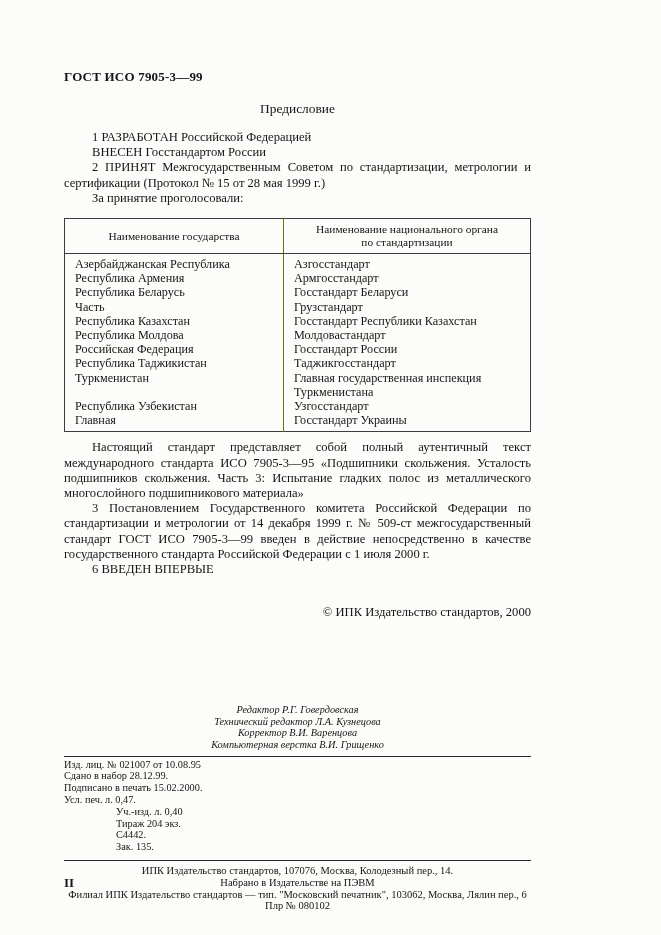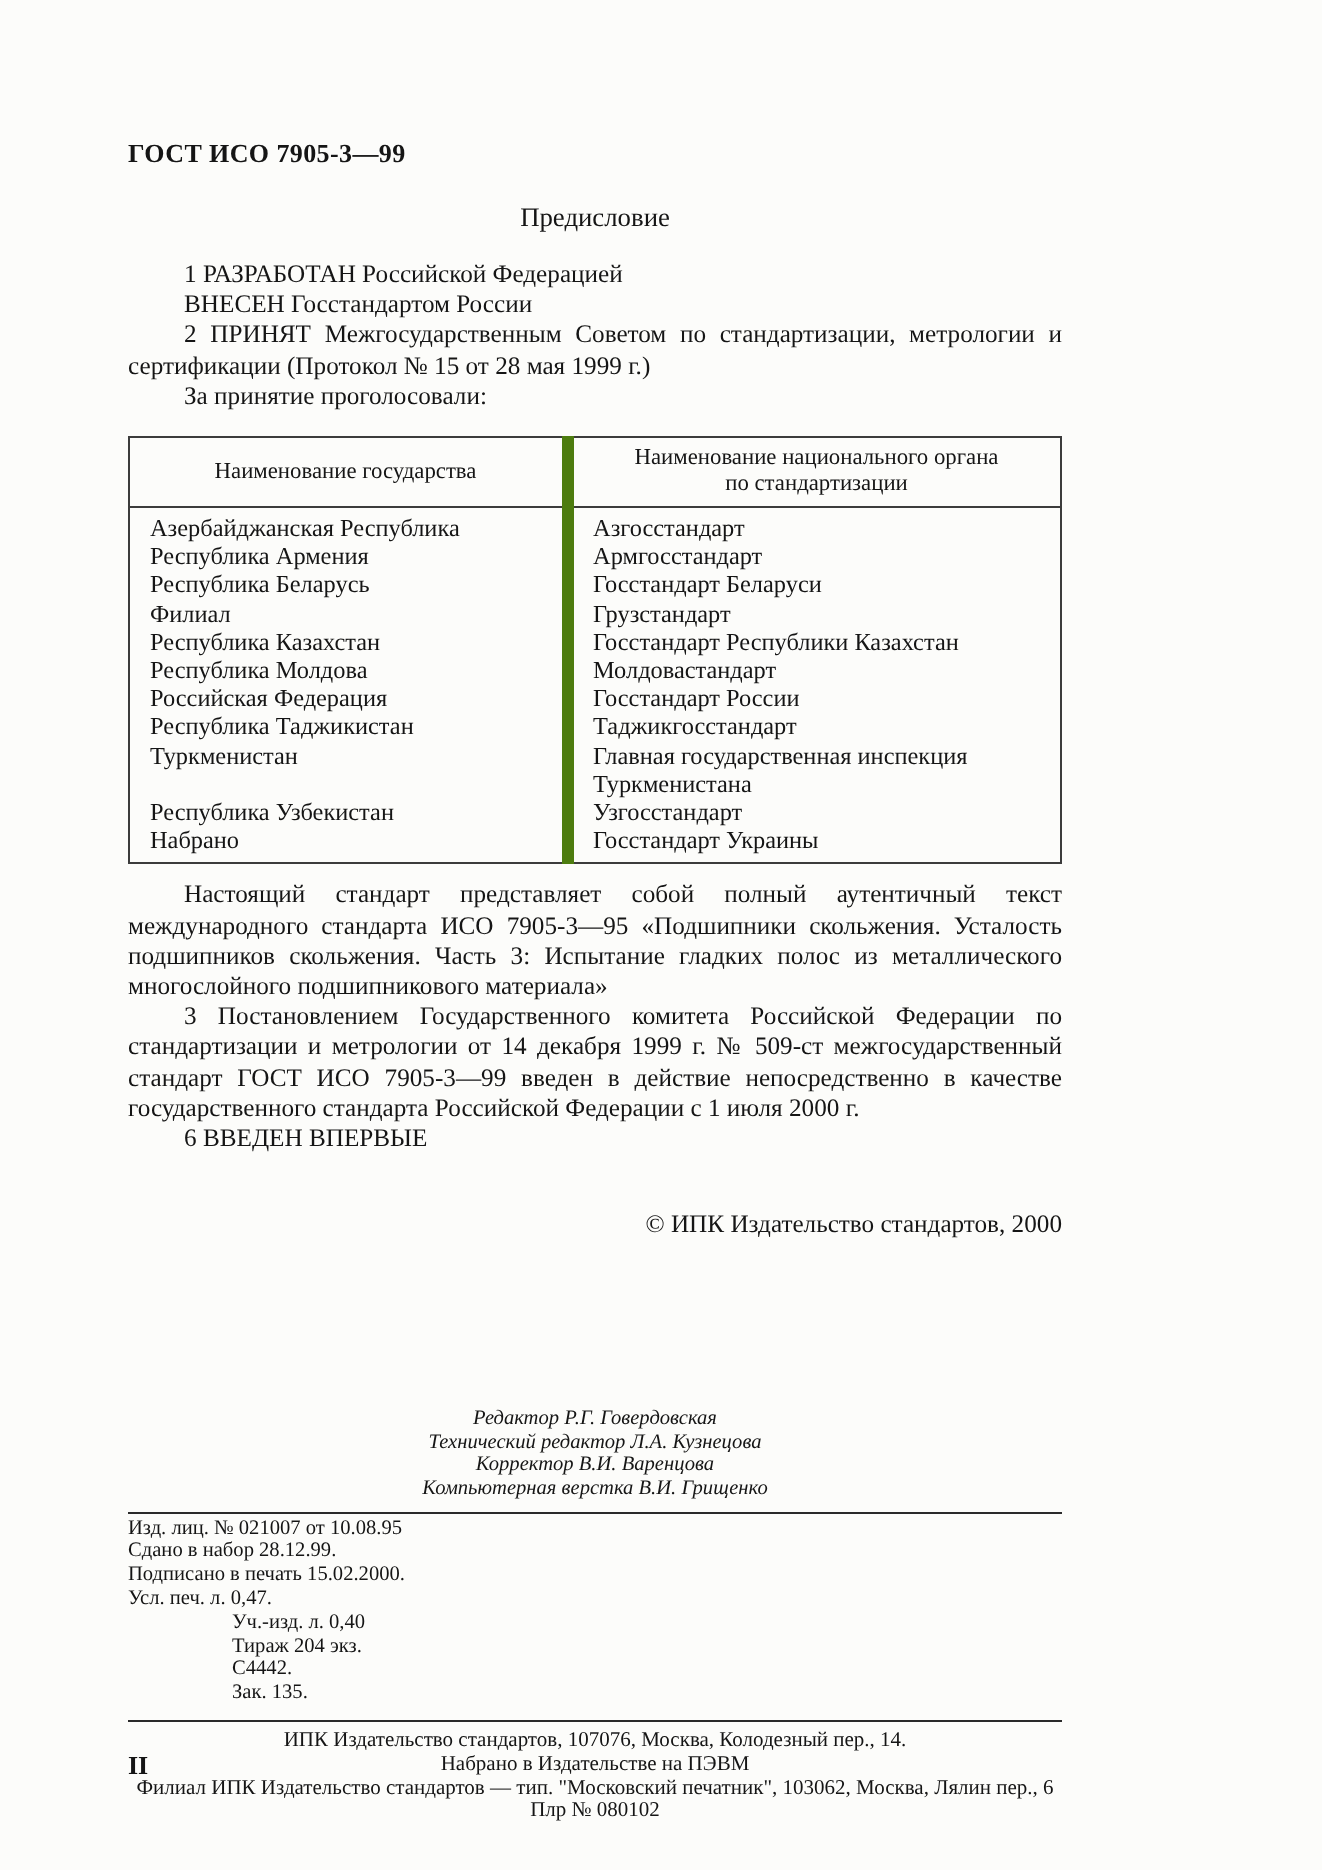--- a/index.html
+++ b/index.html
@@ -46,21 +46,21 @@
     font-weight: normal;
     font-size: 11.4px;
     line-height: 13px;
     text-align: center;
     vertical-align: middle;
     padding: 4px 6px;
     border-bottom: 1px solid #3c3c3c;
   }
   .states-table th:first-child,
   .states-table td:first-child {
-    border-right: 6px solid #4d7c0f;
+    border-right: 1px solid #4d7c0f;
     width: 47%;
   }
   .states-table td {
     font-size: 12.2px;
     line-height: 14.2px;
     padding: 0 10px;
     vertical-align: top;
     margin-left: 19px;
   }
   .states-table tbody tr:first-child td { padding-top: 3px; }
@@ -138,21 +138,21 @@
         </tr>
         <tr>
           <td>Республика Армения</td>
           <td>Армгосстандарт</td>
         </tr>
         <tr>
           <td>Республика Беларусь</td>
           <td>Госстандарт Беларуси</td>
         </tr>
         <tr>
-          <td>Филиал</td>
+          <td>Часть</td>
           <td>Грузстандарт</td>
         </tr>
         <tr>
           <td>Республика Казахстан</td>
           <td>Госстандарт Республики Казахстан</td>
         </tr>
         <tr>
           <td>Республика Молдова</td>
           <td>Молдовастандарт</td>
         </tr>
@@ -166,21 +166,21 @@
         </tr>
         <tr>
           <td>Туркменистан</td>
           <td>Главная государственная инспекция Туркменистана</td>
         </tr>
         <tr>
           <td>Республика Узбекистан</td>
           <td>Узгосстандарт</td>
         </tr>
         <tr>
-          <td>Набрано</td>
+          <td>Главная</td>
           <td>Госстандарт Украины</td>
         </tr>
       </tbody>
   </table>
 
   <p class="para indent">Настоящий стандарт представляет собой полный аутентичный текст международного стандарта ИСО 7905-3—95 «Подшипники скольжения. Усталость подшипников скольжения. Часть 3: Испытание гладких полос из металлического многослойного подшипникового материала»</p>
   <p class="para indent">3 Постановлением Государственного комитета Российской Федерации по стандартизации и метрологии от 14 декабря 1999 г. № 509-ст межгосударственный стандарт ГОСТ ИСО 7905-3—99 введен в действие непосредственно в качестве государственного стандарта Российской Федерации с 1 июля 2000 г.</p>
   <p class="para indent">6 ВВЕДЕН ВПЕРВЫЕ</p>
 
   <div class="copyright">© ИПК Издательство стандартов, 2000</div>

